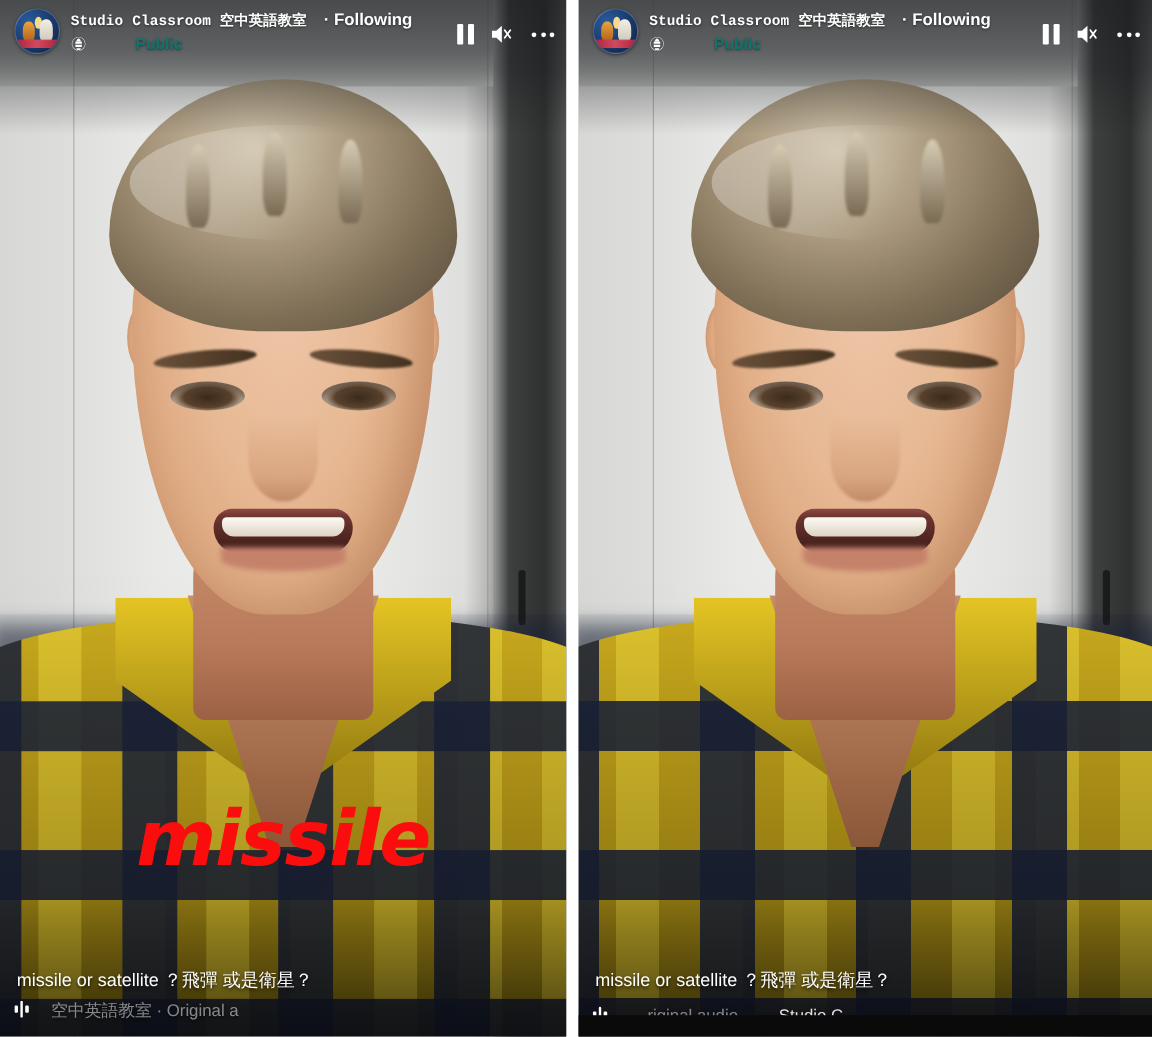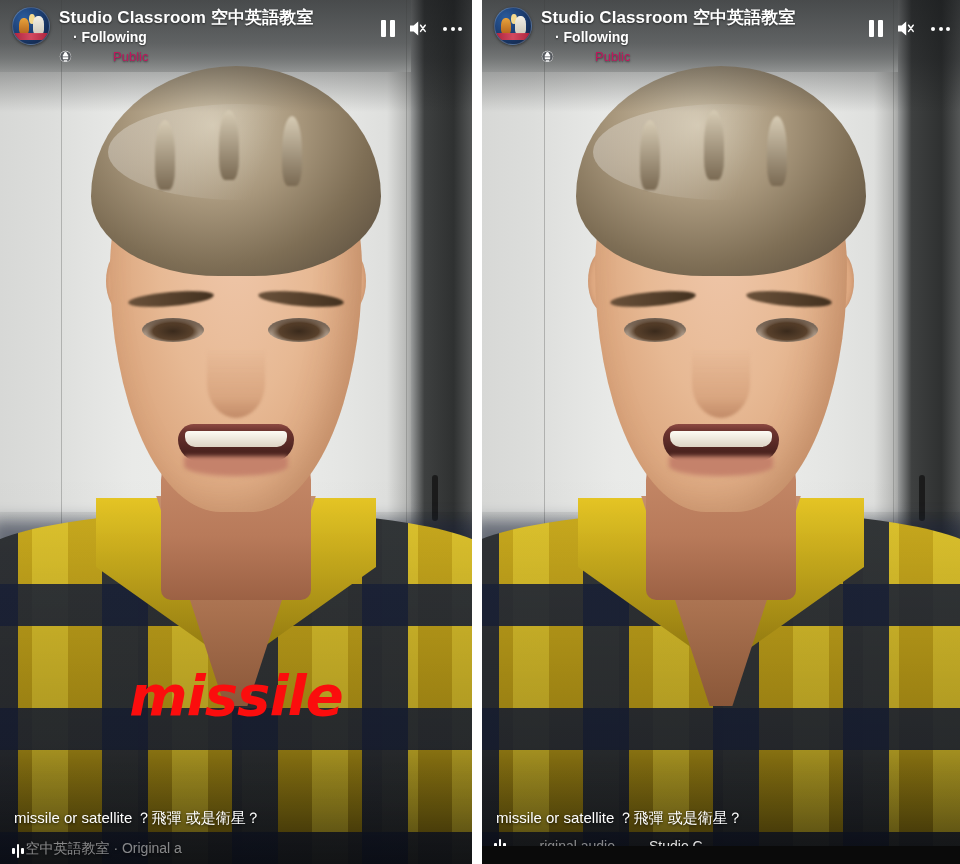--- a/index.html
+++ b/index.html
@@ -241,36 +241,37 @@
     height: 20%;
     background: linear-gradient(90deg,#b8223a,#e24a5e,#b8223a);
     opacity: .92;
   }
   .hdr-text { flex: 1 1 auto; min-width: 0; padding-top: 1px; }
   .hdr-line1 {
     display: flex; align-items: baseline; gap: 0; flex-wrap: wrap;
     line-height: 1.22;
   }
   .page-name {
-    color: #ffffff; font-size: 17px; font-weight: 700;
+    color: #ffffff; font-size: 12px; font-weight: 700;
     letter-spacing: .1px;
     text-shadow: 0 1px 2px rgba(0,0,0,.55);
     max-width: 268px;
+    font-family: Liberation Mono, monospace;
   }
   .follow-state {
     color: #ffffff; font-size: 14px; font-weight: 600;
     margin-left: 14px; white-space: nowrap;
     text-shadow: 0 1px 2px rgba(0,0,0,.55);
   }
   .privacy {
     display: flex; align-items: center; gap: 5px;
     margin-top: 3px;
   }
   .privacy .label {
-    color: #be185d; font-size: 13px; font-weight: 400;
+    color: #0f766e; font-size: 13px; font-weight: 700;
     text-shadow: 0 1px 2px rgba(0,0,0,.55);
     padding-left: 36px;
   }
   .globe-icon { width: 13px; height: 13px; display: block; }
 
   .hdr-ctrls {
     flex: 0 0 auto;
     display: flex; align-items: center; gap: 13px;
     padding-top: 12px;
   }
@@ -282,42 +283,42 @@
   .dots-icon i { width: 4px; height: 4px; border-radius: 50%; background: #fff; display: block; }
 
   
   .word-overlay {
     position: absolute; left: 0; right: 0;
     top: 668px;
     text-align: center;
     color: #fb0d0d;
     font-family: "DejaVu Sans", "Liberation Sans", sans-serif;
     font-weight: 700; font-style: italic;
-    font-size: 56px; line-height: 1;
+    font-size: 64px; line-height: 1;
     letter-spacing: -1px;
     pointer-events: none;
     white-space: nowrap;
   }
   .panel.right .word-overlay { top: 666px; font-size: 74px; }
 
   
   .bottom-scrim {
     position: absolute; left: 0; right: 0; bottom: 0; height: 120px;
     background: linear-gradient(180deg, rgba(0,0,0,0) 0%, rgba(0,0,0,.22) 55%, rgba(0,0,0,.45) 100%);
     pointer-events: none;
   }
   .caption {
     position: absolute; left: 14px; right: 14px; bottom: 36px;
     color: #ffffff; font-size: 15px; font-weight: 500;
     text-shadow: 0 1px 3px rgba(0,0,0,.75);
     line-height: 1.25;
   }
   .audio-row {
     position: absolute; left: 12px; right: 12px; bottom: 6px;
-    display: flex; align-items: flex-end; gap: 2px;
+    display: flex; align-items: flex-start; gap: 19px;
     height: 24px; overflow: hidden;
   }
   .wave-icon { flex: 0 0 auto; display: flex; align-items: center; gap: 2px; height: 14px; }
   .wave-icon i { display: block; width: 2.5px; background: #fff; border-radius: 1px; }
   .wave-icon i:nth-child(1) { height: 6px; }
   .wave-icon i:nth-child(2) { height: 14px; }
   .wave-icon i:nth-child(3) { height: 6px; }
   .audio-text {
     color: rgba(255,255,255,.88); font-size: 14px; font-weight: 500;
     white-space: nowrap;

